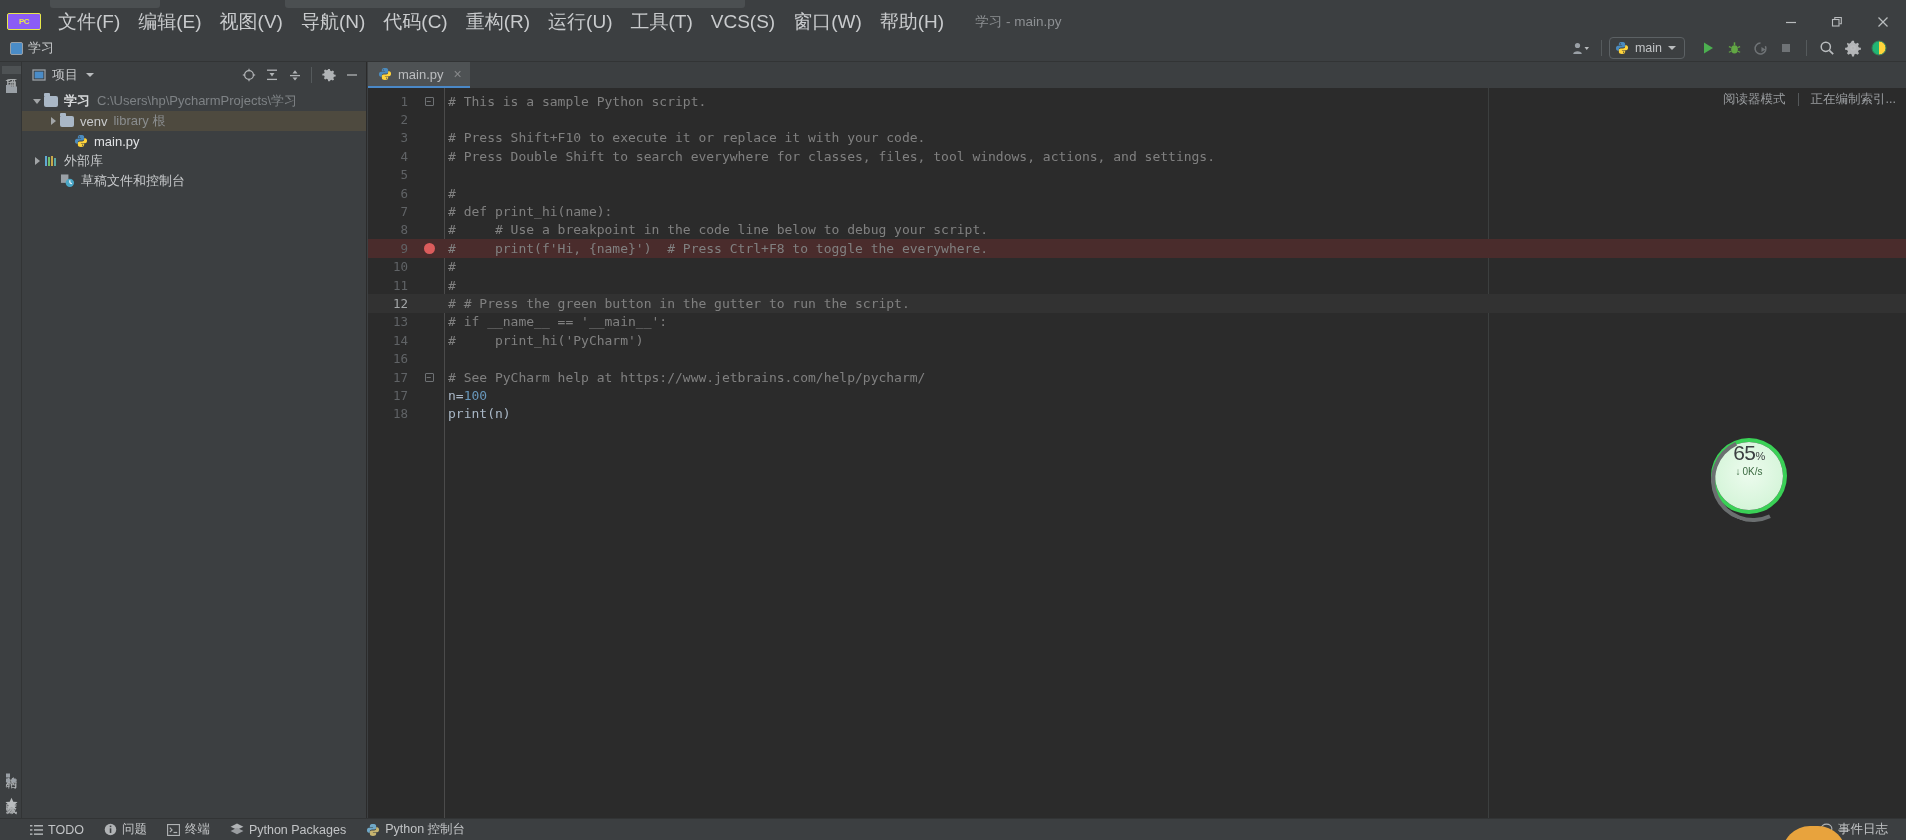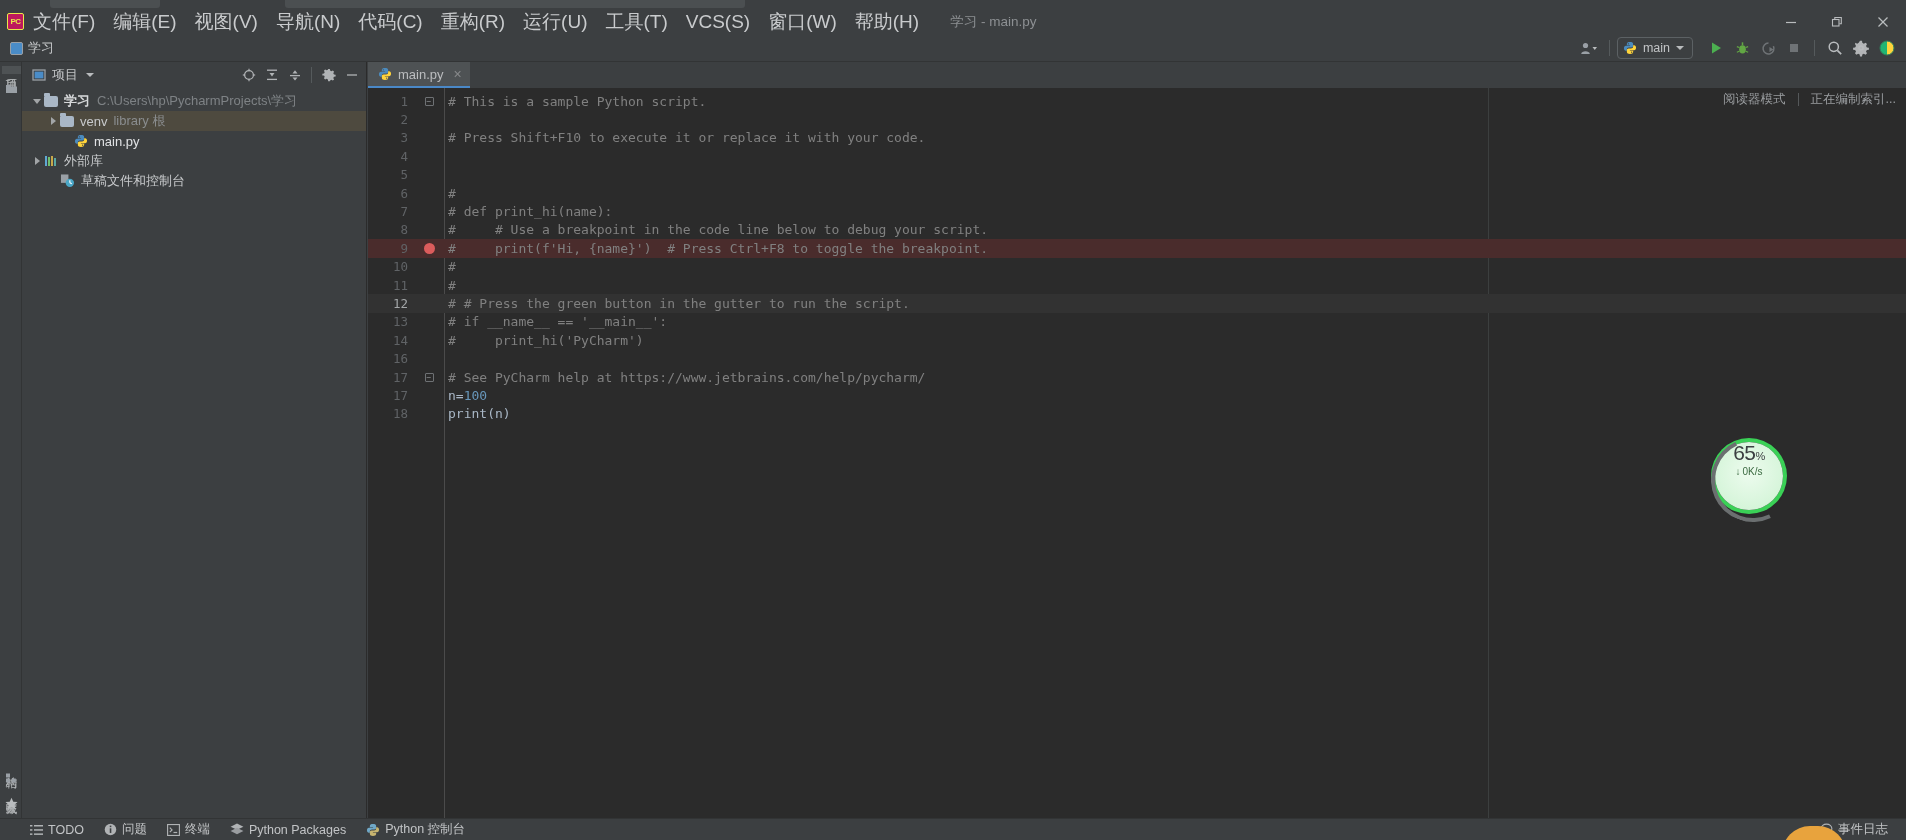--- a/index.html
+++ b/index.html
@@ -16,22 +16,22 @@
   .os-strip { position:absolute; top:0; left:0; width:1906px; height:8px; background:#3c3f41; }
   .os-strip .pill1 { position:absolute; left:50px; top:0; width:110px; height:8px; background:#4b4f51; border-radius:0 0 3px 3px; }
   .os-strip .pill2 { position:absolute; left:285px; top:0; width:460px; height:8px; background:#4b4f51; border-radius:0 0 3px 3px; }
 
   
   .menubar {
     position:absolute; top:8px; left:0; width:1906px; height:27px;
     background:#3c3f41; display:flex; align-items:center;
   }
   .pc-logo {
-    width:17px; height:17px; margin-left:7px; margin-right:0;
-    background:#be185d; border:1.5px solid #e8e84a; border-radius:2px;
+    width:34px; height:17px; margin-left:7px; margin-right:8px;
+    background:#8b5cf6; border:1.5px solid #e8e84a; border-radius:2px;
     display:flex; align-items:center; justify-content:center;
     font-size:8px; font-weight:bold; color:#e8e84a; letter-spacing:-0.5px;
     font-family:"Liberation Sans", sans-serif;
   }
   .menu-item {
     font-size:19px; color:#c9cbcd; padding:3px 9px; white-space:nowrap;
     cursor:default;
   }
   .win-title { font-size:13.5px; color:#8d9093; margin-left:22px; white-space:nowrap; }
   .wctrls { margin-left:auto; display:flex; height:27px; }
@@ -42,21 +42,21 @@
   .navbar {
     position:absolute; top:35px; left:0; width:1906px; height:27px;
     background:#3c3f41; border-bottom:1px solid #323435;
     display:flex; align-items:center;
   }
   .crumb { display:flex; align-items:center; margin-left:10px; font-size:13px; color:#c2c4c6; gap:5px;}
   .crumb-ico {
     width:13px; height:13px; border:1.5px solid #9aa0a6; border-radius:2px;
     background:#4a8cc7; position:relative;
   }
-  .toolbar-right { margin-left:auto; display:flex; align-items:center; gap:0; padding-right:6px; }
+  .toolbar-right { margin-left:auto; display:flex; align-items:center; gap:0; padding-right:14px; }
   .tb-btn { width:26px; height:26px; display:flex; align-items:center; justify-content:center; border-radius:3px; }
   .tb-sep { width:1px; height:16px; background:#555a5c; margin:0 7px; }
   .runcfg {
     display:flex; align-items:center; gap:6px;
     border:1px solid #5c6164; border-radius:4px;
     height:22px; padding:0 8px 0 5px; font-size:12.5px; color:#c2c4c6;
   }
   .py-ico { width:14px; height:14px; position:relative; display:inline-block; }
   .caret-dn { width:0;height:0;border-left:4px solid transparent;border-right:4px solid transparent;border-top:4px solid #b9bcbe; }
 
@@ -473,20 +473,21 @@
 
         <div class="line">
           <span class="lineno">3</span>
           <span class="gutter"></span>
           <span class="codetext"># Press Shift+F10 to execute it or replace it with your code.</span>
         </div>
 
         <div class="line">
           <span class="lineno">4</span>
           <span class="gutter"></span>
+          <span class="codetext"># Press Double Shift to search everywhere for classes, files, tool windows, actions, and settings.</span>
         </div>
 
         <div class="line">
           <span class="lineno">5</span>
           <span class="gutter"></span>
           <span class="codetext"></span>
         </div>
 
         <div class="line">
           <span class="lineno">6</span>
@@ -504,21 +505,21 @@
           <span class="lineno">8</span>
           <span class="gutter"></span>
           <span class="codetext">#     # Use a breakpoint in the code line below to debug your script.</span>
         </div>
 
         <div class="line bp">
           <span class="lineno">9</span>
           <span class="gutter">
               <span class="bpdot"></span>
             </span>
-          <span class="codetext">#     print(f'Hi, {name}')  # Press Ctrl+F8 to toggle the breakpoint.</span>
+          <span class="codetext">#     print(f'Hi, {name}')  # Press Ctrl+F8 to toggle the everywhere.</span>
         </div>
 
         <div class="line">
           <span class="lineno">10</span>
           <span class="gutter"></span>
           <span class="codetext">#</span>
         </div>
 
         <div class="line">
           <span class="lineno">11</span>

